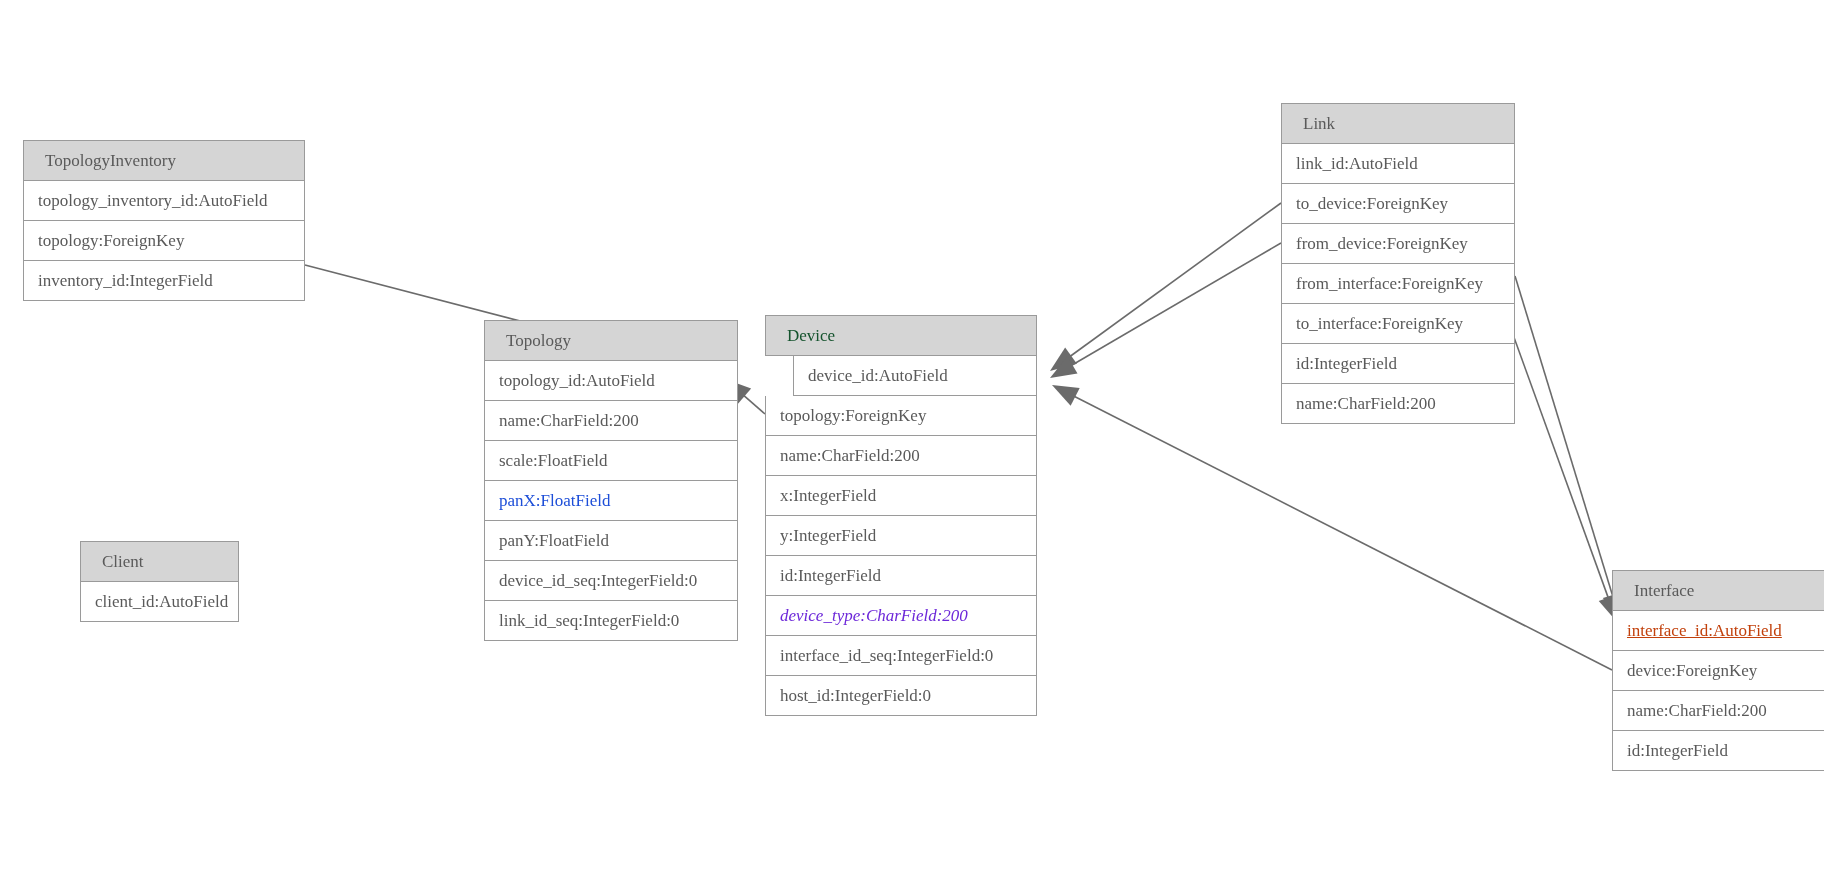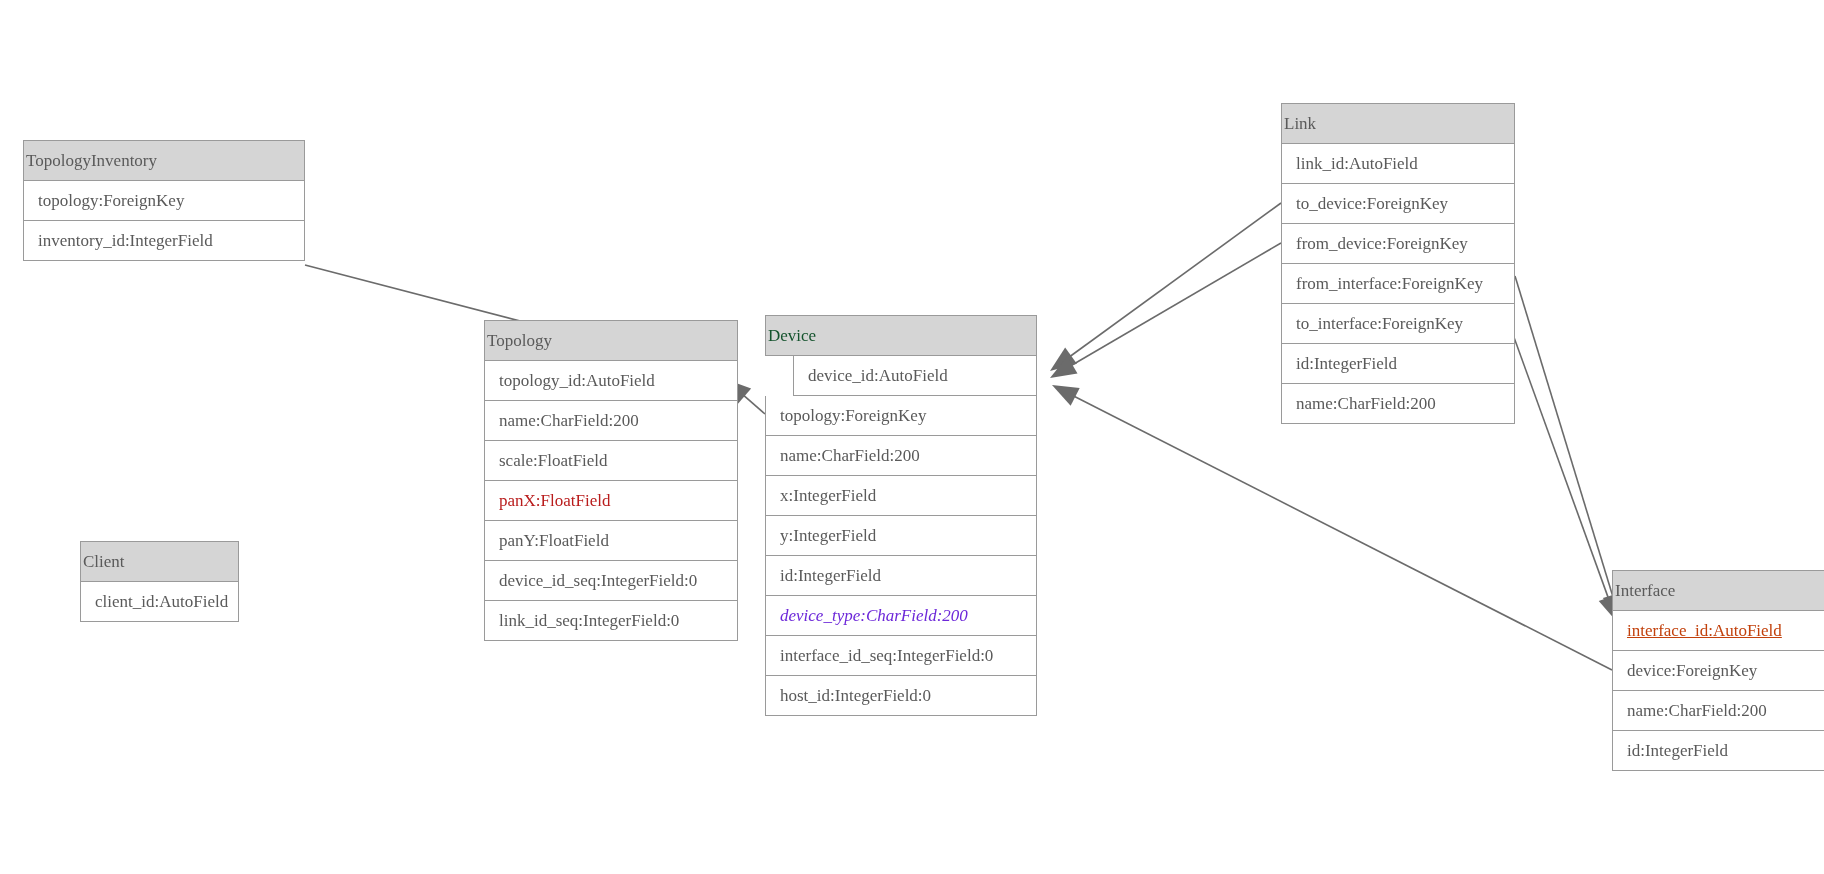--- a/index.html
+++ b/index.html
@@ -31,21 +31,21 @@
     background: #ffffff;
     z-index: 2;
   }
   .entity-header {
     box-sizing: border-box;
     background: #d5d5d5;
     border: 1px solid #9a9a9a;
     color: #5a5a5a;
     font-size: 17px;
     line-height: 1;
-    padding: 11px 12px 11px 2px;
+    padding: 11px 12px 11px 21px;
     white-space: nowrap;
   }
   .entity-field {
     box-sizing: border-box;
     background: #ffffff;
     border: 1px solid #9a9a9a;
     border-top: none;
     color: #5a5a5a;
     font-size: 17px;
     line-height: 1;
@@ -85,33 +85,34 @@
       </g>
       <g>
         <line x1="1507" y1="318" x2="1610.6304736371148" y2="604.3969453243901" stroke="#6b6b6b" stroke-width="1.6"></line>
         <polygon points="1617,622 1598.7500944342355,600.9538377170403 1617.5567767799726,594.1487881840434" fill="#6b6b6b"></polygon>
       </g>
     </svg>
 
   <div id="entity-layer">
       <div class="entity" style="left: 23px; top: 140px; width: 282px;">
         <div class="entity-header" style="background: rgb(213, 213, 213); border-color: rgb(154, 154, 154); color: rgb(90, 90, 90);">TopologyInventory</div>
+        <div class="entity-field" style="border-color: rgb(154, 154, 154); color: rgb(90, 90, 90);">topology_inventory_id:AutoField</div>
         <div class="entity-field" style="border-color: rgb(154, 154, 154); color: rgb(90, 90, 90);">topology:ForeignKey</div>
         <div class="entity-field" style="border-color: rgb(154, 154, 154); color: rgb(90, 90, 90);">inventory_id:IntegerField</div>
       </div>
       <div class="entity" style="left: 80px; top: 530px; width: 159px; margin-top: 11px;">
         <div class="entity-header" style="background: rgb(213, 213, 213); border-color: rgb(154, 154, 154); color: rgb(90, 90, 90);">Client</div>
         <div class="entity-field" style="border-color: rgb(154, 154, 154); color: rgb(90, 90, 90);">client_id:AutoField</div>
       </div>
       <div class="entity" style="left: 448px; top: 320px; width: 254px; margin-left: 36px;">
         <div class="entity-header" style="background: rgb(213, 213, 213); border-color: rgb(154, 154, 154); color: rgb(90, 90, 90);">Topology</div>
         <div class="entity-field" style="border-color: rgb(154, 154, 154); color: rgb(90, 90, 90);">topology_id:AutoField</div>
         <div class="entity-field" style="border-color: rgb(154, 154, 154); color: rgb(90, 90, 90);">name:CharField:200</div>
         <div class="entity-field" style="border-color: rgb(154, 154, 154); color: rgb(90, 90, 90);">scale:FloatField</div>
-        <div class="entity-field" style="border-color: rgb(154, 154, 154); color: #b91c1c;">panX:FloatField</div>
+        <div class="entity-field" style="border-color: rgb(154, 154, 154); color: #1d4ed8;">panX:FloatField</div>
         <div class="entity-field" style="border-color: rgb(154, 154, 154); color: rgb(90, 90, 90);">panY:FloatField</div>
         <div class="entity-field" style="border-color: rgb(154, 154, 154); color: rgb(90, 90, 90);">device_id_seq:IntegerField:0</div>
         <div class="entity-field" style="border-color: rgb(154, 154, 154); color: rgb(90, 90, 90);">link_id_seq:IntegerField:0</div>
       </div>
       <div class="entity" style="left: 765px; top: 315px; width: 272px;">
         <div class="entity-header" style="background: rgb(213, 213, 213); border-color: rgb(154, 154, 154); color: #14532d;">Device</div>
         <div class="entity-field" style="border-color: rgb(154, 154, 154); color: rgb(90, 90, 90); margin-left: 28px;">device_id:AutoField</div>
         <div class="entity-field" style="border-color: rgb(154, 154, 154); color: rgb(90, 90, 90);">topology:ForeignKey</div>
         <div class="entity-field" style="border-color: rgb(154, 154, 154); color: rgb(90, 90, 90);">name:CharField:200</div>
         <div class="entity-field" style="border-color: rgb(154, 154, 154); color: rgb(90, 90, 90);">x:IntegerField</div>

